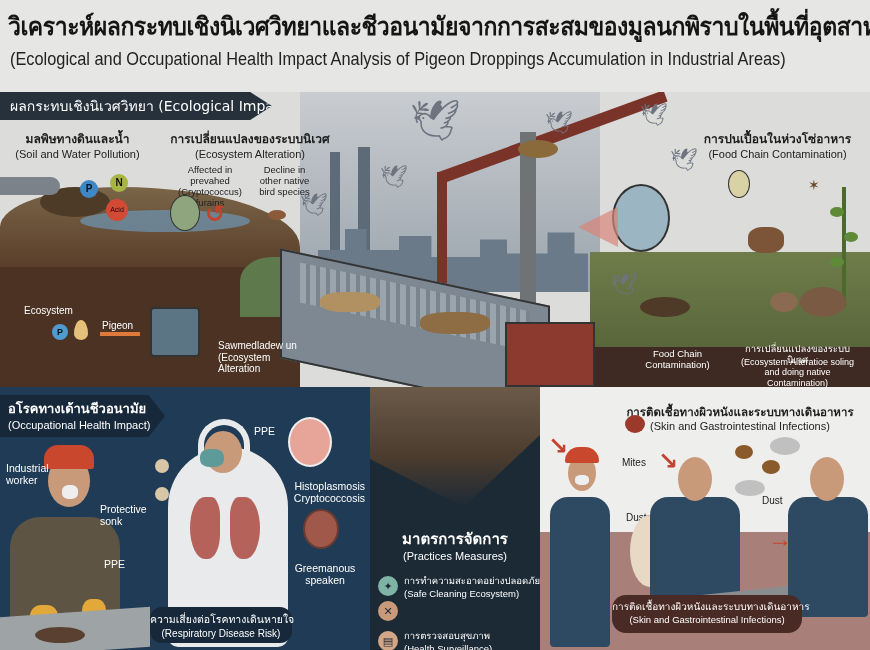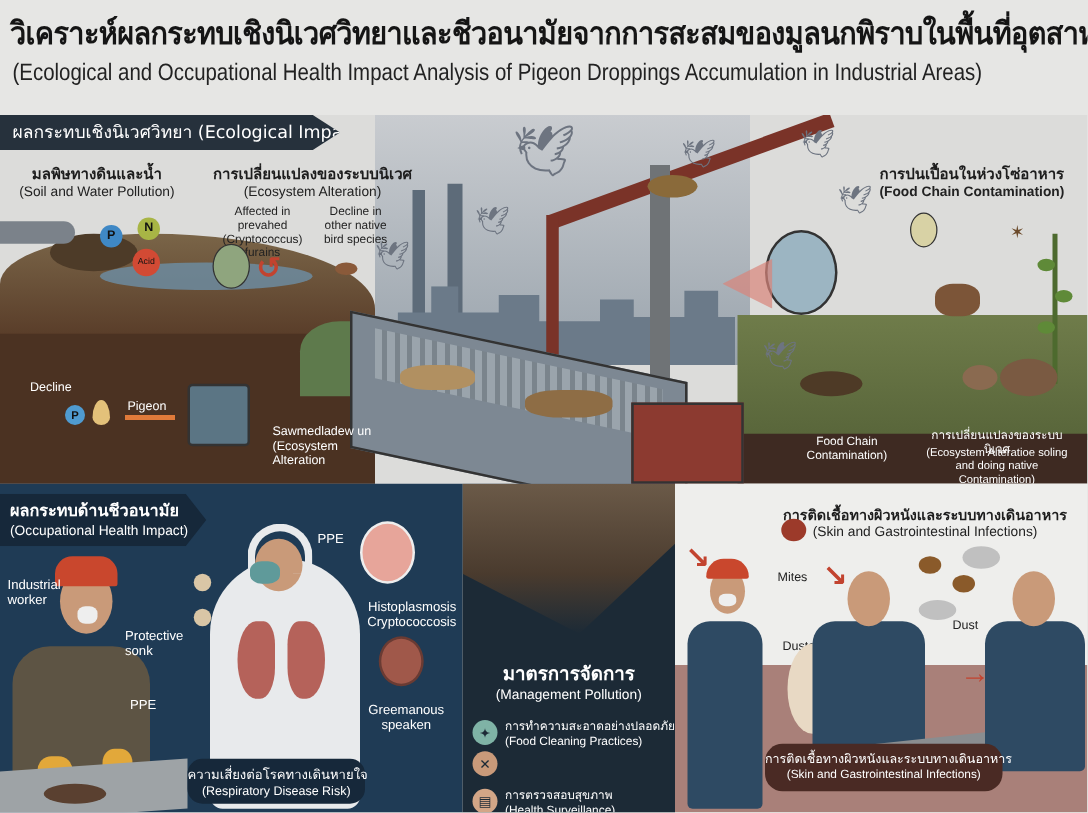--- a/index.html
+++ b/index.html
@@ -87,38 +87,38 @@
   <div class="abs bird" style="left:610px;top:180px;">🕊</div>
 
   <div class="abs eco-banner"><span>ผลกระทบเชิงนิเวศวิทยา (Ecological Impact)</span></div>
 
   <div class="abs label-th" style="left:0;top:37px;width:155px;text-align:center;">มลพิษทางดินและน้ำ</div>
   <div class="abs label-en" style="left:0;top:56px;width:155px;">(Soil and Water Pollution)</div>
   <div class="abs" style="left:0;top:85px;width:60px;height:18px;background:#7b828a;border-radius:0 10px 10px 0;"></div>
   <div class="abs" style="left:80px;top:88px;width:18px;height:18px;border-radius:50%;background:#3f88c5;color:#111;font-size:10px;text-align:center;line-height:18px;font-weight:bold;">P</div>
   <div class="abs" style="left:110px;top:82px;width:18px;height:18px;border-radius:50%;background:#a8b545;color:#111;font-size:10px;text-align:center;line-height:18px;font-weight:bold;">N</div>
   <div class="abs" style="left:106px;top:107px;width:22px;height:22px;border-radius:50%;background:#d24a34;color:#111;font-size:7px;text-align:center;line-height:22px;">Acid</div>
-  <div class="abs" style="left:24px;top:213px;color:#fff;font-size:10px;">Decline</div>
+  <div class="abs" style="left:24px;top:213px;color:#fff;font-size:10px;">Ecosystem</div>
   <div class="abs" style="left:52px;top:232px;width:16px;height:16px;border-radius:50%;background:#4f9bd0;color:#111;font-size:9px;text-align:center;line-height:16px;font-weight:bold;">P</div>
   <div class="abs" style="left:74px;top:228px;width:14px;height:20px;background:#e3c17a;border-radius:50% 50% 50% 50% / 70% 70% 30% 30%;"></div>
   <div class="abs" style="left:102px;top:228px;color:#fff;font-size:10px;">Pigeon</div>
   <div class="abs" style="left:100px;top:240px;width:40px;height:4px;background:#e07a3a;"></div>
   <div class="abs" style="left:150px;top:215px;width:50px;height:50px;background:#5b7584;border:2px solid #333;border-radius:4px;"></div>
 
   <div class="abs label-th" style="left:165px;top:37px;width:170px;">การเปลี่ยนแปลงของระบบนิเวศ</div>
   <div class="abs label-en" style="left:165px;top:56px;width:170px;">(Ecosystem Alteration)</div>
   <div class="abs small" style="left:170px;top:73px;width:80px;">Affected in prevahed (Cryptococcus) furains</div>
   <div class="abs small" style="left:252px;top:73px;width:65px;">Decline in other native bird species</div>
   <div class="abs" style="left:170px;top:103px;width:30px;height:36px;border-radius:50%;background:#8fa57e;border:1px solid #333;"></div>
   <div class="abs arrow-red" style="left:205px;top:108px;">↺</div>
   <div class="abs" style="left:268px;top:118px;width:18px;height:10px;background:#8a5a3a;border-radius:50%;"></div>
   <div class="abs label-th" style="left:690px;top:37px;width:175px;">การปนเปื้อนในห่วงโซ่อาหาร</div>
 
   <div class="abs small" style="left:218px;top:248px;width:80px;color:#fff;text-align:left;font-size:10px;">Sawmedladew un (Ecosystem Alteration</div>
-  <div class="abs label-en" style="left:690px;top:56px;width:175px;font-weight:bold;">(Food Chain Contamination)</div>
+  <div class="abs label-en" style="left:690px;top:56px;width:175px;">(Food Chain Contamination)</div>
   <div class="abs" style="left:612px;top:92px;width:58px;height:68px;border-radius:50%;background:#9cb5c2;border:2px solid #333;"></div>
   <div class="abs" style="left:578px;top:115px;width:40px;height:40px;background:#d9847a;opacity:0.7;clip-path:polygon(100% 0,100% 100%,0 50%);"></div>
   <div class="abs" style="left:728px;top:78px;width:22px;height:28px;border-radius:50%;background:#d8d2a5;border:1px solid #333;"></div>
   <div class="abs" style="left:808px;top:85px;color:#6b4a2a;font-size:14px;">✶</div>
   <div class="abs" style="left:830px;top:95px;width:28px;height:120px;">
     <div style="position:absolute;left:12px;top:0;width:4px;height:120px;background:#4d6a2e;"></div>
     <div style="position:absolute;left:0;top:20px;width:14px;height:10px;background:#5f8a38;border-radius:50%;"></div>
     <div style="position:absolute;left:14px;top:45px;width:14px;height:10px;background:#5f8a38;border-radius:50%;"></div>
     <div style="position:absolute;left:0;top:70px;width:14px;height:10px;background:#5f8a38;border-radius:50%;"></div>
   </div>
@@ -126,21 +126,21 @@
   <div class="abs" style="left:770px;top:200px;width:28px;height:20px;background:#8a6a50;border-radius:50%;"></div>
   <div class="abs" style="left:800px;top:195px;width:46px;height:30px;background:#7a5a42;border-radius:50%;"></div>
   <div class="abs" style="left:640px;top:205px;width:50px;height:20px;background:#4e3a26;border-radius:50%;"></div>
   <div class="abs small" style="left:640px;top:257px;width:75px;color:#fff;font-size:9.5px;">Food Chain Contamination)</div>
   <div class="abs small" style="left:735px;top:252px;width:125px;color:#fff;font-size:9.5px;font-family:'DejaVu Sans',sans-serif;">การเปลี่ยนแปลงของระบบนิเวศ</div>
   <div class="abs small" style="left:735px;top:265px;width:125px;color:#fff;font-size:9px;">(Ecosystem Alteratioe soling and doing native Contamination)</div>
 </div>
 
 <div class="abs occ">
   <div class="abs occ-banner">
-    <div class="th">ผลกระทบด้านชีวอนามัย</div>
+    <div class="th">อโรคทางเด้านชีวอนามัย</div>
     <div class="en">(Occupational Health Impact)</div>
   </div>
 
   <div class="abs" style="left:10px;top:130px;width:110px;height:110px;background:#5d5444;border-radius:30px 30px 0 0;"></div>
   <div class="abs head" style="left:48px;top:68px;width:42px;height:52px;"></div>
   <div class="abs hat" style="left:44px;top:58px;width:50px;height:24px;"></div>
   <div class="abs" style="left:62px;top:98px;width:16px;height:14px;background:#eee;border-radius:40%;"></div>
   <div class="abs" style="left:30px;top:218px;width:28px;height:28px;background:#e2a83a;border-radius:40%;"></div>
   <div class="abs" style="left:82px;top:212px;width:24px;height:28px;background:#e2a83a;border-radius:40%;"></div>
   <div class="abs" style="left:0;top:225px;width:150px;height:40px;background:#9ea3a6;transform:skewY(-4deg);"></div>
@@ -165,26 +165,26 @@
   <div class="abs white-lbl" style="left:290px;top:175px;width:70px;text-align:center;">Greemanous speaken</div>
   <div class="abs" style="left:150px;top:220px;width:142px;height:36px;background:#16283a;border-radius:12px;text-align:center;">
     <div style="color:#fff;font-size:10.5px;padding-top:4px;white-space:nowrap;font-family:Liberation Serif, serif;">ความเสี่ยงต่อโรคทางเดินหายใจ</div>
     <div style="color:#fff;font-size:10px;white-space:nowrap;">(Respiratory Disease Risk)</div>
   </div>
 </div>
 
 <div class="abs mgmt">
   <div class="abs" style="left:0;top:0;width:170px;height:120px;background:linear-gradient(180deg,#6b5a48 0%,#4a3b2e 60%,#1c2a36 100%);clip-path:polygon(0 0,100% 0,100% 40%,55% 100%,0 60%);"></div>
   <div class="abs mg-title-th">มาตรการจัดการ</div>
-  <div class="abs mg-title-en">(Management Pollution)</div>
+  <div class="abs mg-title-en">(Practices Measures)</div>
   <div class="abs mg-item" style="top:186px;">
     <div class="mg-icon" style="background:#7fb3a6;">✦</div>
     <div class="mg-text">
         <div class="th">การทำความสะอาดอย่างปลอดภัย</div>
-        <div class="en">(Food Cleaning Practices)</div>
+        <div class="en">(Safe Cleaning Ecosystem)</div>
       </div>
   </div>
   <div class="abs mg-item" style="top:214px;">
     <div class="mg-icon" style="background:#c99a7a;">✕</div>
   </div>
   <div class="abs mg-item" style="top:241px;">
     <div class="mg-icon" style="background:#d3a687;">▤</div>
     <div class="mg-text">
         <div class="th">การตรวจสอบสุขภาพ</div>
         <div class="en">(Health Surveillance)</div>

